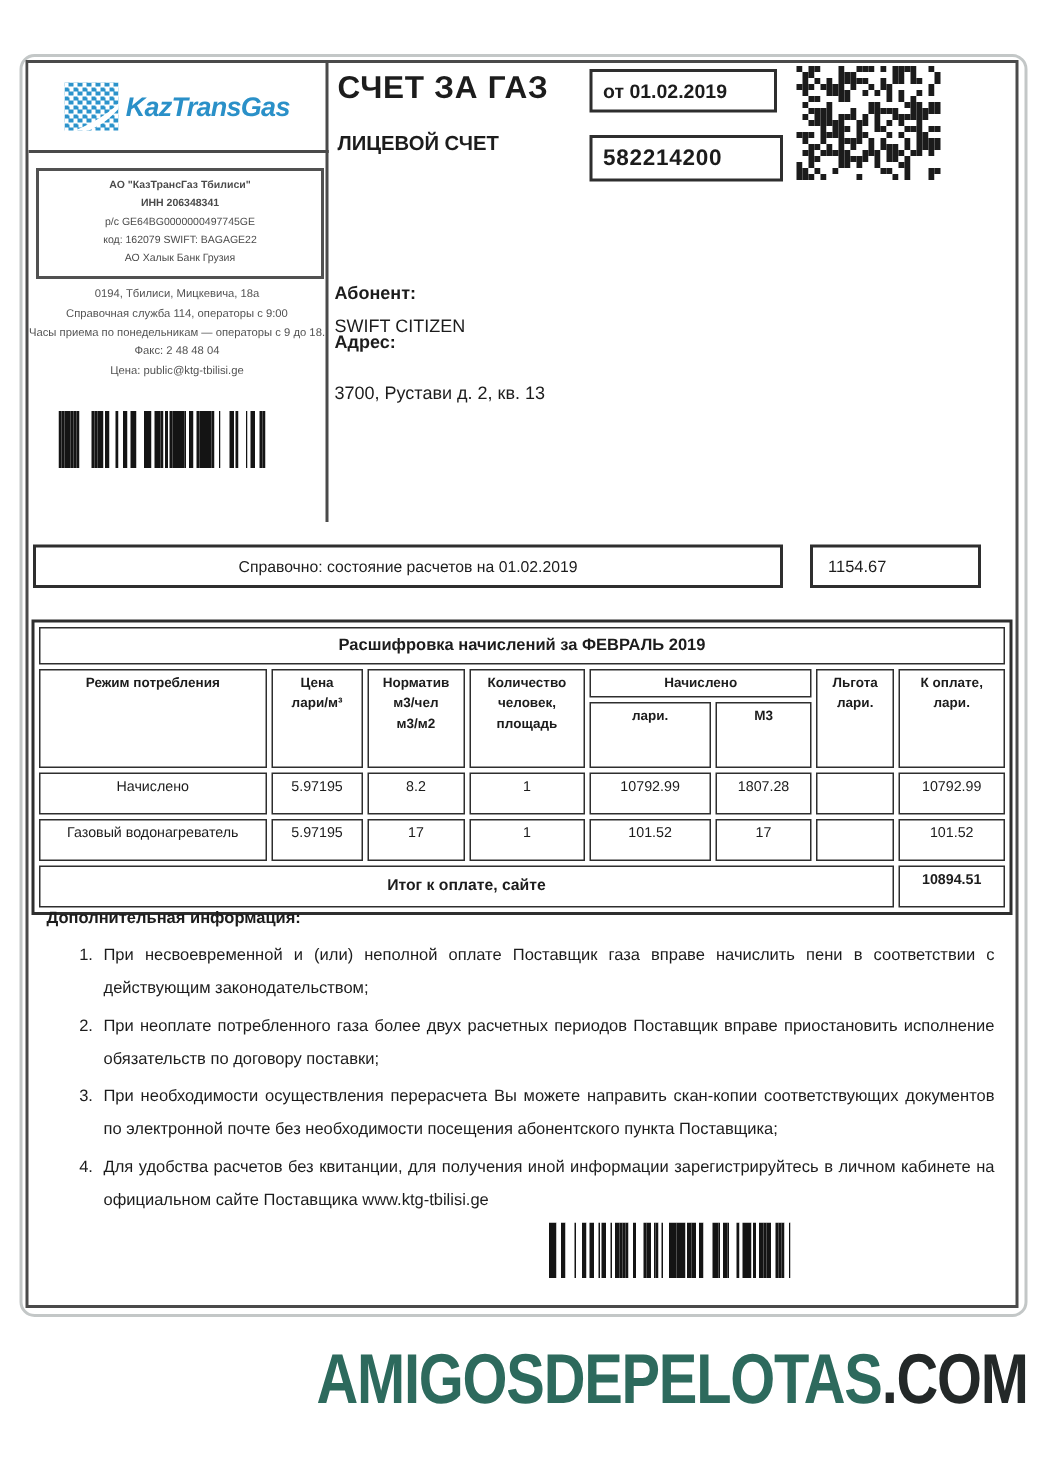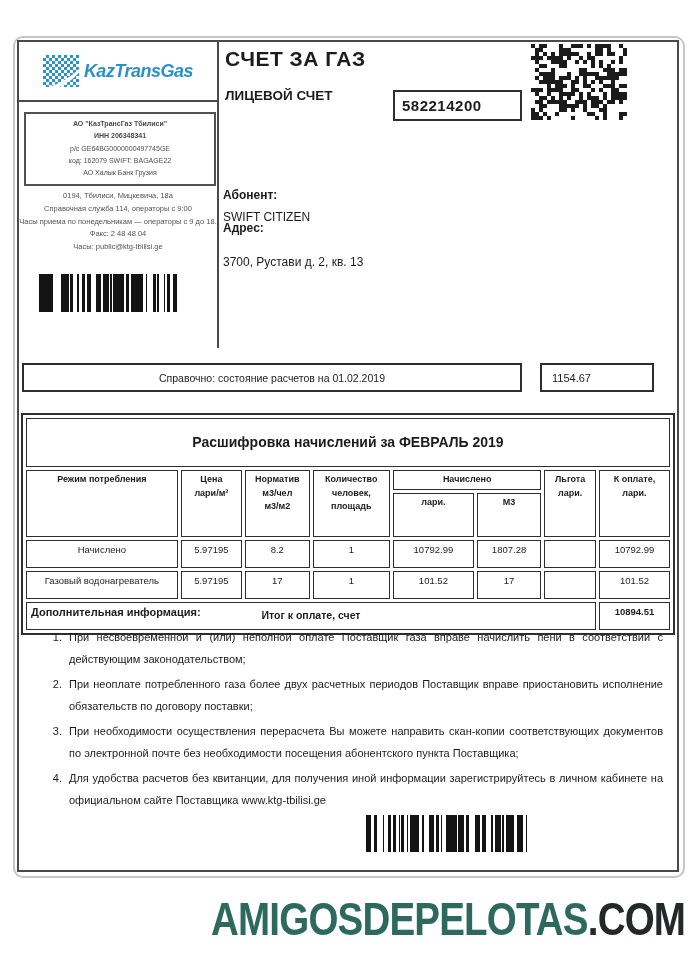--- a/index.html
+++ b/index.html
@@ -78,21 +78,21 @@
   }
   
   .tbl-wrap{position:absolute;left:2px;top:371px;width:654px;}
   table.calc{
     width:100%;border-collapse:separate;border-spacing:3px;border:2px solid #2e2e2e;background:#fff;
   }
   table.calc td{
     border:1.5px solid #2e2e2e;font-size:9.5px;text-align:center;vertical-align:top;
     padding:2px 1px;color:#1c1c1c;line-height:1.5;
   }
-  table.calc td.title-cell{font-size:14px;font-weight:bold;padding:13px 0;vertical-align:middle;}
+  table.calc td.title-cell{font-size:11px;font-weight:bold;padding:3px 0;vertical-align:middle;}
   table.calc td.h{font-weight:bold;font-size:9px;}
   table.calc td.total-label{font-weight:bold;font-size:10.5px;padding:5px 0;vertical-align:middle;}
   table.calc td.val{font-size:9.5px;padding-top:2px;height:22px;}
   
   .info-block{position:absolute;left:4px;top:564px;width:648px;padding:0 8px;box-sizing:border-box;}
   .info-title{font-size:11px;font-weight:bold;margin-bottom:8px;}
   ol.info-list{margin:0;padding-left:34px;font-size:11px;line-height:2.0;}
   ol.info-list li{margin-bottom:3px;text-align:justify;padding-left:4px;}
   .barcode-bottom{position:absolute;left:338px;top:773px;width:276px;height:37px;}
   
@@ -120,21 +120,21 @@
       <div>р/с GE64BG0000000497745GE</div>
       <div>код: 162079 SWIFT: BAGAGE22</div>
       <div>АО Халык Банк Грузия</div>
     </div>
 
     <div class="contact-block blurry">
       <div>0194, Тбилиси, Мицкевича, 18а</div>
       <div>Справочная служба 114, операторы с 9:00</div>
       <div>Часы приема по понедельникам — операторы с 9 до 18.</div>
       <div>Факс: 2 48 48 04</div>
-      <div>Часы: public@ktg-tbilisi.ge</div>
+      <div>Цена: public@ktg-tbilisi.ge</div>
     </div>
 
     <div class="barcode barcode-left">
         <span style="flex:0 0 2px;background:#141414"></span>
         <span style="flex:0 0 2px;background:#141414"></span>
         <span style="flex:0 0 3px;background:#141414"></span>
         <span style="flex:0 0 1px;background:#141414"></span>
         <span style="flex:0 0 2px;background:#141414"></span>
         <span style="flex:0 0 2px;background:#141414"></span>
         <span style="flex:0 0 2px;background:#141414"></span>
@@ -198,20 +198,21 @@
         <span style="flex:0 0 2px;background:#fff"></span>
         <span style="flex:0 0 3px;background:#141414"></span>
         <span style="flex:0 0 3px;background:#fff"></span>
         <span style="flex:0 0 2px;background:#141414"></span>
         <span style="flex:0 0 2px;background:#141414"></span>
         <span style="flex:0 0 2px;background:#fff"></span>
       </div>
 
     <div class="hdr-title">СЧЕТ ЗА ГАЗ</div>
     <div class="hdr-subtitle">ЛИЦЕВОЙ СЧЕТ</div>
+    <div class="date-box">от 01.02.2019</div>
     <div class="acct-box">582214200</div>
     <div class="qr">
         <span style="background:#1b1b1b"></span>
         <span style="background:#fff"></span>
         <span style="background:#1b1b1b"></span>
         <span style="background:#1b1b1b"></span>
         <span style="background:#fff"></span>
         <span style="background:#fff"></span>
         <span style="background:#fff"></span>
         <span style="background:#1b1b1b"></span>
@@ -736,21 +737,21 @@
           <td class="val">Газовый водонагреватель</td>
           <td class="val">5.97195</td>
           <td class="val">17</td>
           <td class="val">1</td>
           <td class="val">101.52</td>
           <td class="val">17</td>
           <td class="val"></td>
           <td class="val">101.52</td>
         </tr>
         <tr>
-          <td class="total-label" colspan="7">Итог к оплате, счет</td>
+          <td class="total-label" colspan="7">Итог к оплате, сайте</td>
           <td class="val" style="font-weight:bold;">10894.51</td>
         </tr>
       </tbody>
         </table>
     </div>
 
     <div class="info-block">
       <div class="info-title">Дополнительная информация:</div>
       <ol class="info-list">
         <li>При несвоевременной и (или) неполной оплате Поставщик газа вправе начислить пени в соответствии с действующим законодательством;</li>

